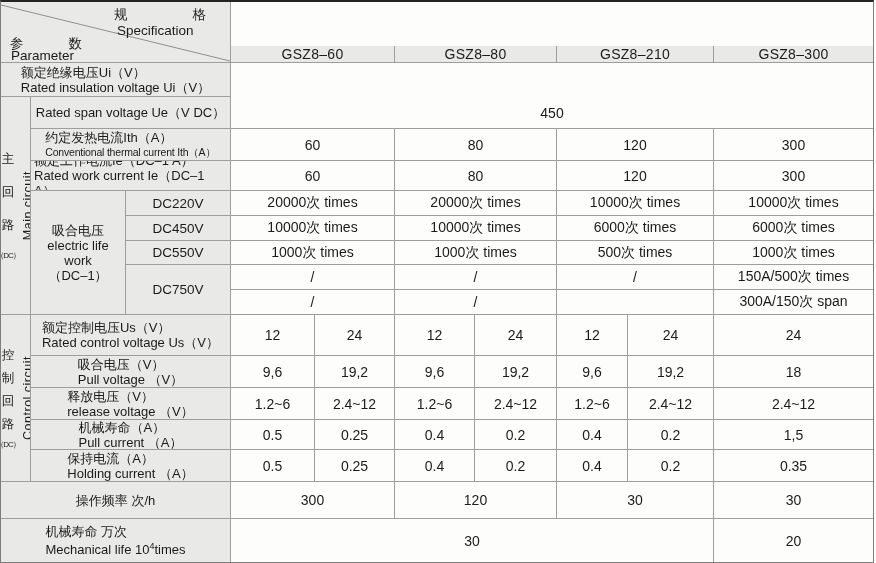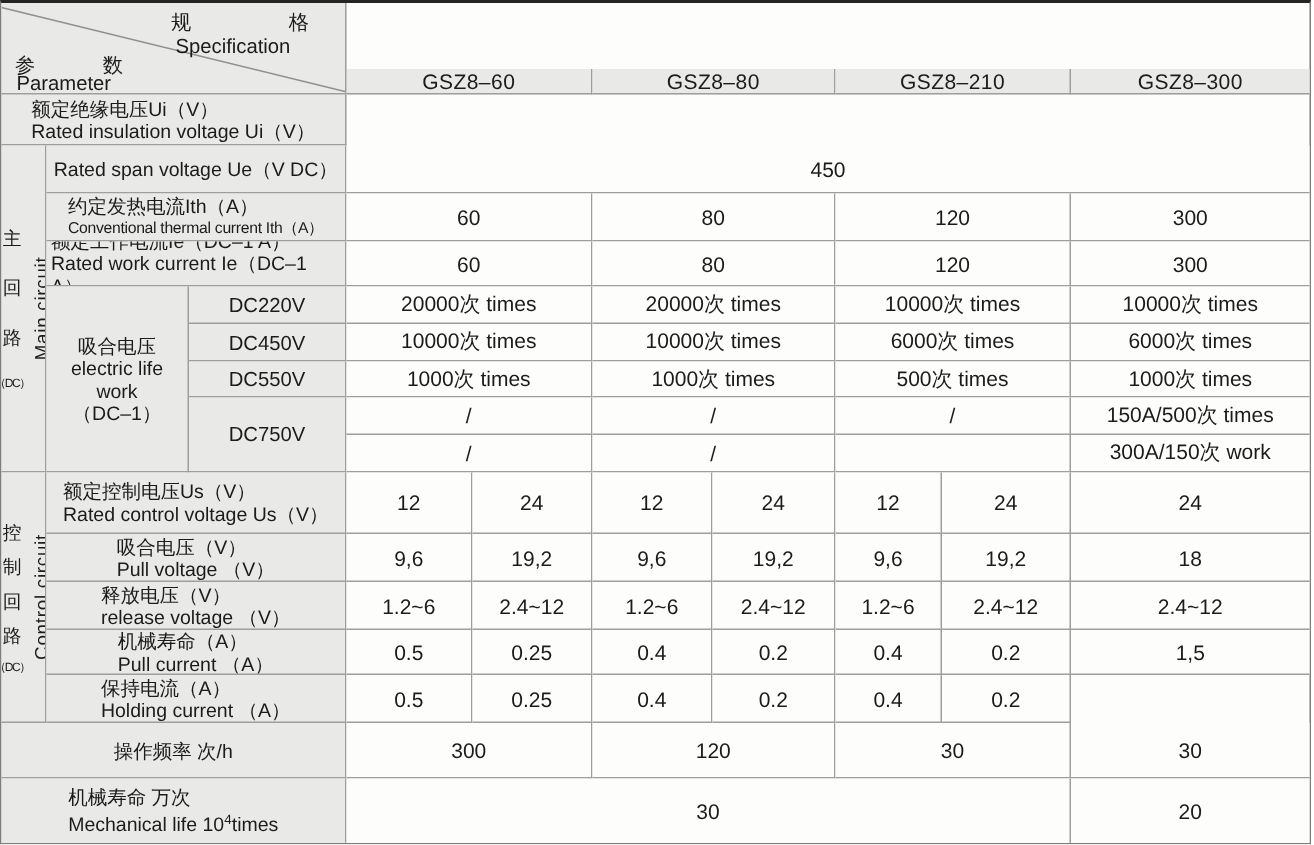--- a/index.html
+++ b/index.html
@@ -143,21 +143,21 @@
     <div class="cell w cen nr" style="grid-area:8/10/9/11">1000次 times</div>
 
     <div class="cell g subdc" style="grid-area:9/3/11/4">DC750V</div>
     <div class="cell w cen" style="grid-area:9/4/10/6">/</div>
     <div class="cell w cen" style="grid-area:9/6/10/8">/</div>
     <div class="cell w cen" style="grid-area:9/8/10/10">/</div>
     <div class="cell w cen nr" style="grid-area:9/10/10/11">150A/500次 times</div>
     <div class="cell w cen" style="grid-area:10/4/11/6">/</div>
     <div class="cell w cen" style="grid-area:10/6/11/8">/</div>
     <div class="cell w cen" style="grid-area:10/8/11/10"></div>
-    <div class="cell w cen nr" style="grid-area:10/10/11/11">300A/150次 work</div>
+    <div class="cell w cen nr" style="grid-area:10/10/11/11">300A/150次 span</div>
 
     <div class="cell g strip" style="grid-area:11/1/16/2">
       <div class="strip-zh cc">
         <span>控</span>
         <span>制</span>
         <span>回</span>
         <span>路</span>
         <span class="strip-dc">（DC）</span>
       </div>
       <div class="strip-en">Control circuit</div>
@@ -224,20 +224,21 @@
           <div>保持电流（A）</div>
           <div class="en">Holding current （A）</div>
         </div>
     </div>
     <div class="cell w cen" style="grid-area:15/4/16/5">0.5</div>
     <div class="cell w cen" style="grid-area:15/5/16/6">0.25</div>
     <div class="cell w cen" style="grid-area:15/6/16/7">0.4</div>
     <div class="cell w cen" style="grid-area:15/7/16/8">0.2</div>
     <div class="cell w cen" style="grid-area:15/8/16/9">0.4</div>
     <div class="cell w cen" style="grid-area:15/9/16/10">0.2</div>
+    <div class="cell w cen nr" style="grid-area:15/10/16/11">0.35</div>
 
     <div class="cell g lbl" style="grid-area:16/1/17/4">
       <div class="inner">
           <div>操作频率 次/h</div>
         </div>
     </div>
     <div class="cell w cen" style="grid-area:16/4/17/6">300</div>
     <div class="cell w cen" style="grid-area:16/6/17/8">120</div>
     <div class="cell w cen" style="grid-area:16/8/17/10">30</div>
     <div class="cell w cen nr" style="grid-area:16/10/17/11">30</div>

